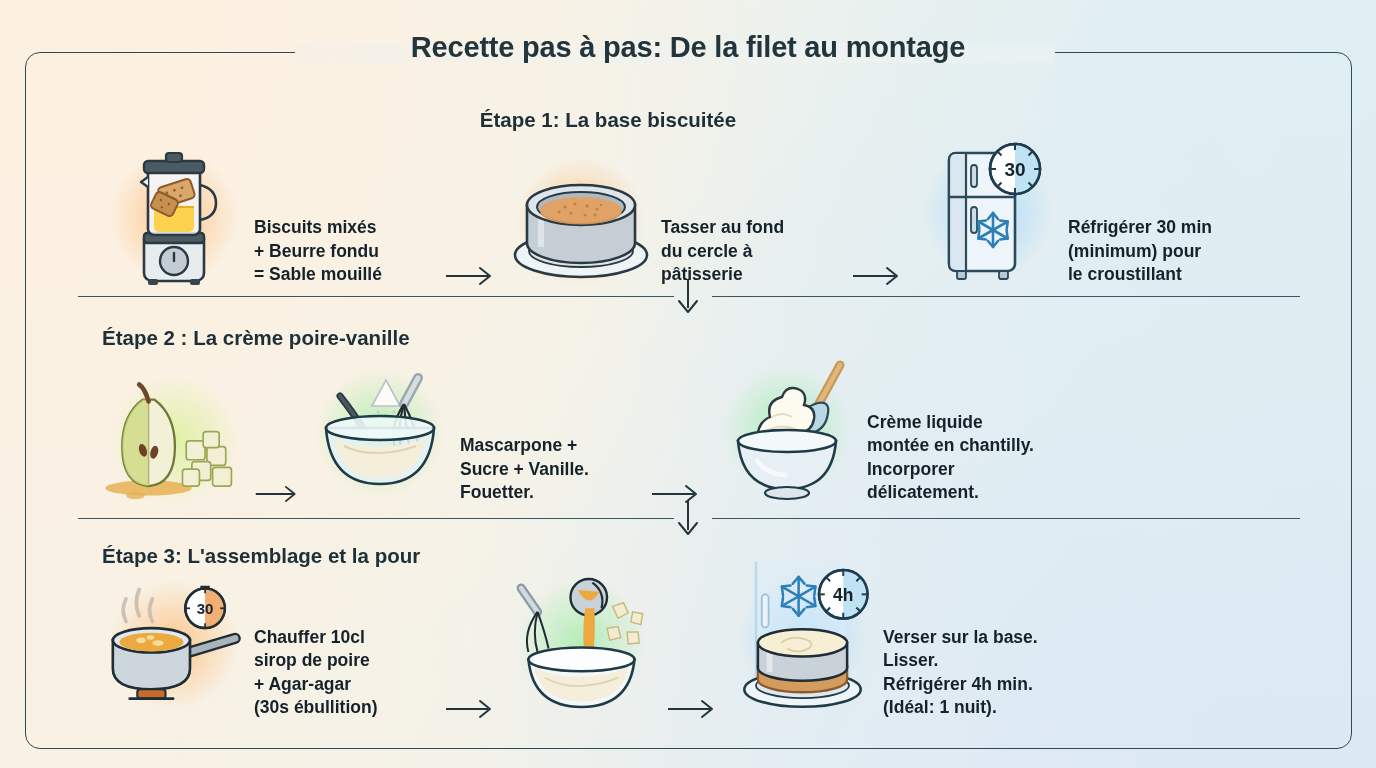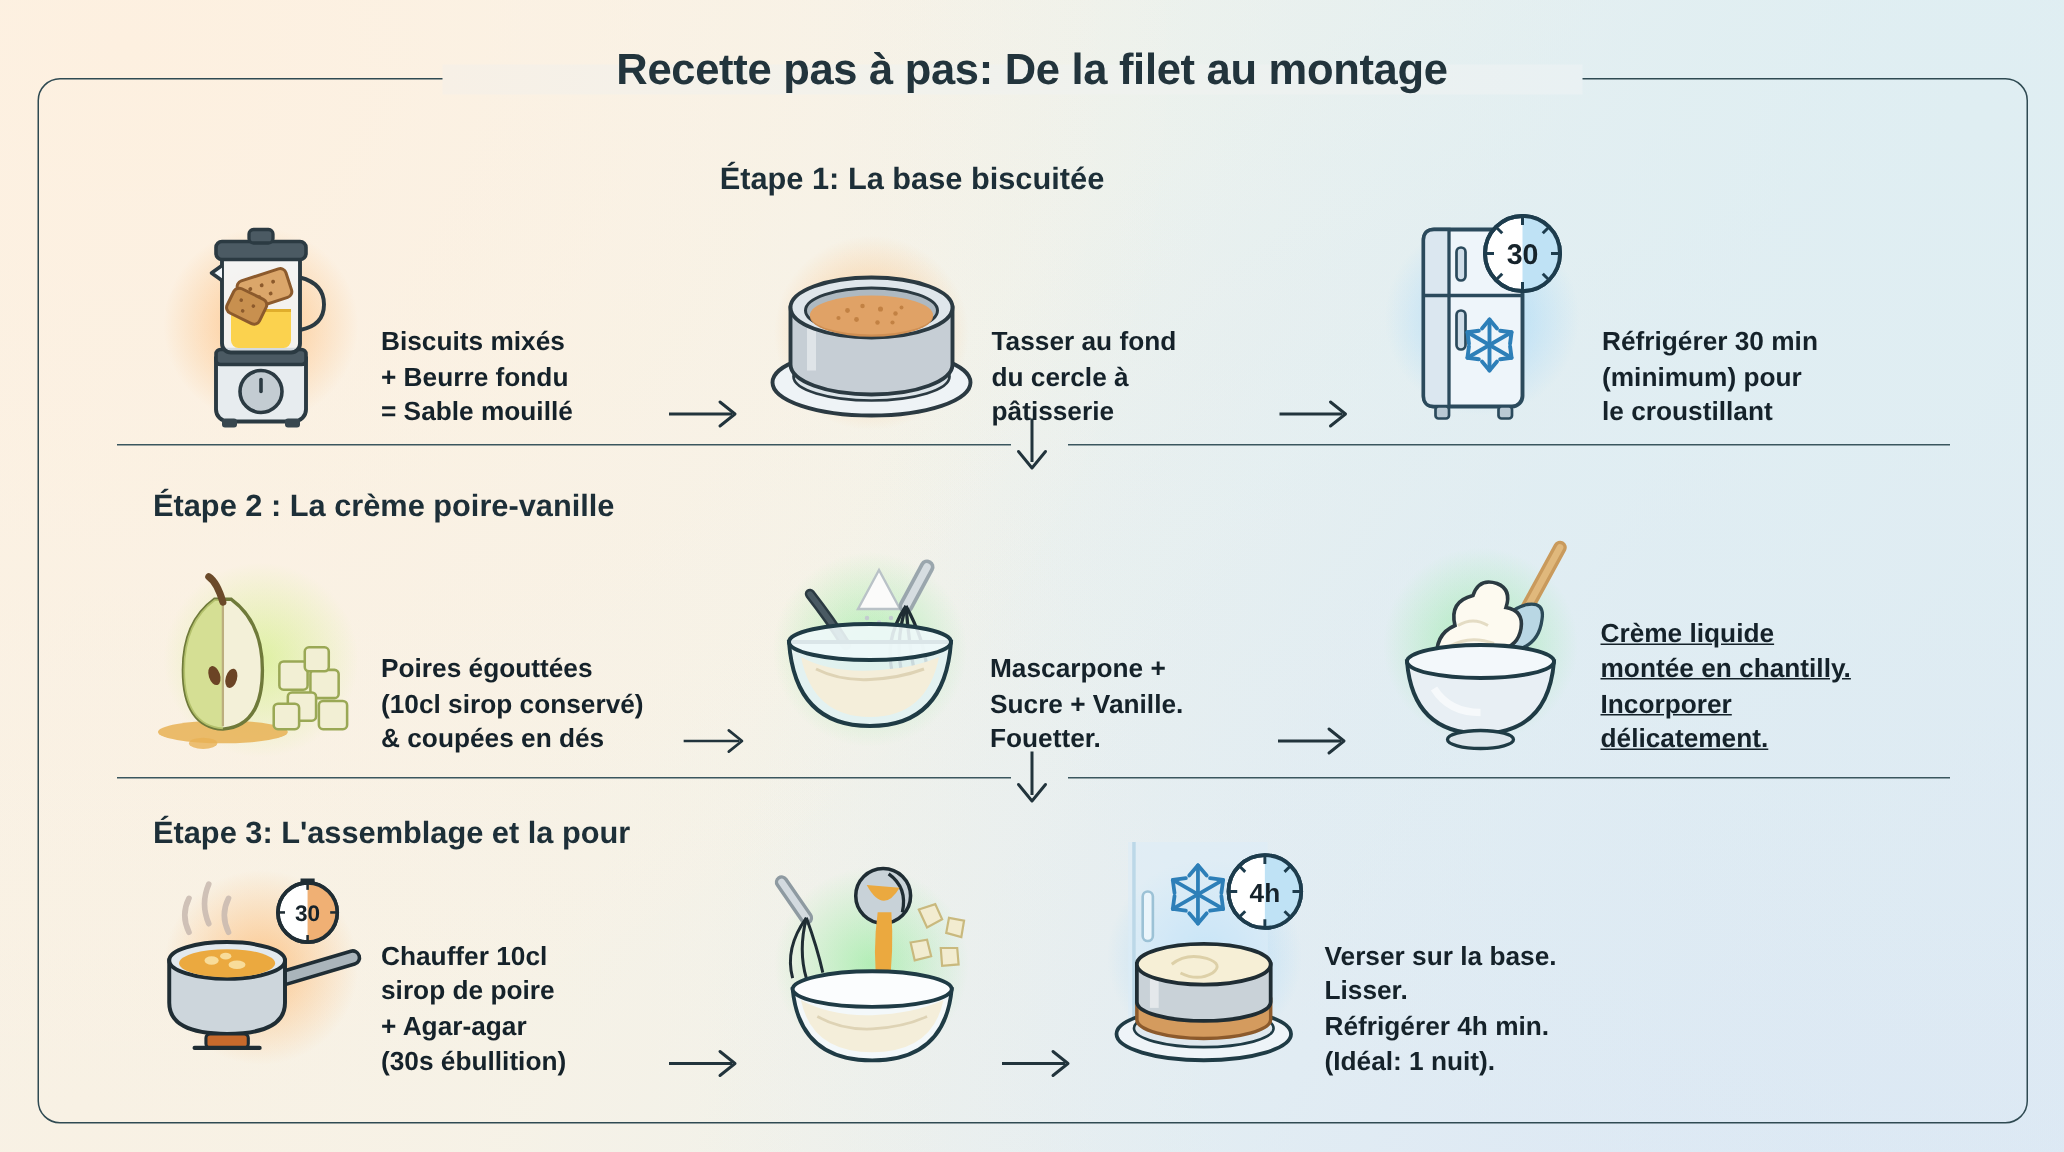--- a/index.html
+++ b/index.html
@@ -278,23 +278,20 @@
         <rect x="98" y="66" width="20" height="20" rx="3"></rect>
         <rect x="120" y="72" width="20" height="20" rx="3"></rect>
         <rect x="104" y="88" width="20" height="20" rx="3"></rect>
         <rect x="126" y="94" width="20" height="20" rx="3"></rect>
         <rect x="94" y="96" width="18" height="18" rx="3"></rect>
         <rect x="116" y="56" width="17" height="17" rx="3"></rect>
       </g>
     </svg>
   </div>
 
-  <div class="cell-text" style="white-space:pre-line; width:200px;">Poires égouttées
-(10cl sirop conservé)
-&amp; coupées en dés</div>
 
   <div class="cell-arrow" style="width:46px;">
     <svg class="arrow-r" width="52" height="22" viewBox="0 0 52 22">
       <path d="M2 11 H44" stroke="#22343c" stroke-width="2" fill="none"></path>
       <path d="M36 3 L46 11 L36 19" stroke="#22343c" stroke-width="2" fill="none" stroke-linecap="round" stroke-linejoin="round"></path>
     </svg>
   </div>
 
   <div class="cell-icon glow glow-green">
     <svg width="160" height="145" viewBox="0 0 160 145">
@@ -348,21 +345,21 @@
       <path d="M60 62 q10 -6 20 0" stroke="#e4dcc4" stroke-width="2" fill="none"></path>
       <path d="M54 76 q14 -8 30 -2" stroke="#e4dcc4" stroke-width="2" fill="none"></path>
 
       <path d="M26 86 h98 q-4 48 -49 48 q-45 0 -49 -48 z" fill="#e8eff4" stroke="#1f3b45" stroke-width="2.6"></path>
       <ellipse cx="75" cy="86" rx="49" ry="11" fill="#f3f8fb" stroke="#1f3b45" stroke-width="2.6"></ellipse>
       <path d="M44 104 q10 16 31 16" stroke="#ffffff" stroke-width="5" fill="none" opacity="0.6"></path>
       <ellipse cx="75" cy="138" rx="22" ry="6" fill="#dde6ec" stroke="#1f3b45" stroke-width="2.2"></ellipse>
     </svg>
   </div>
 
-  <div class="cell-text" style="white-space:pre-line;text-decoration:underline;">Crème liquide
+  <div class="cell-text" style="white-space:pre-line;">Crème liquide
 montée en chantilly.
 Incorporer
 délicatement.</div>
 </div>
 
 <div class="row row3">
   <div class="lead"></div>
 
   <div class="cell-icon glow glow-orange">
     <svg width="170" height="150" viewBox="0 0 170 150">

